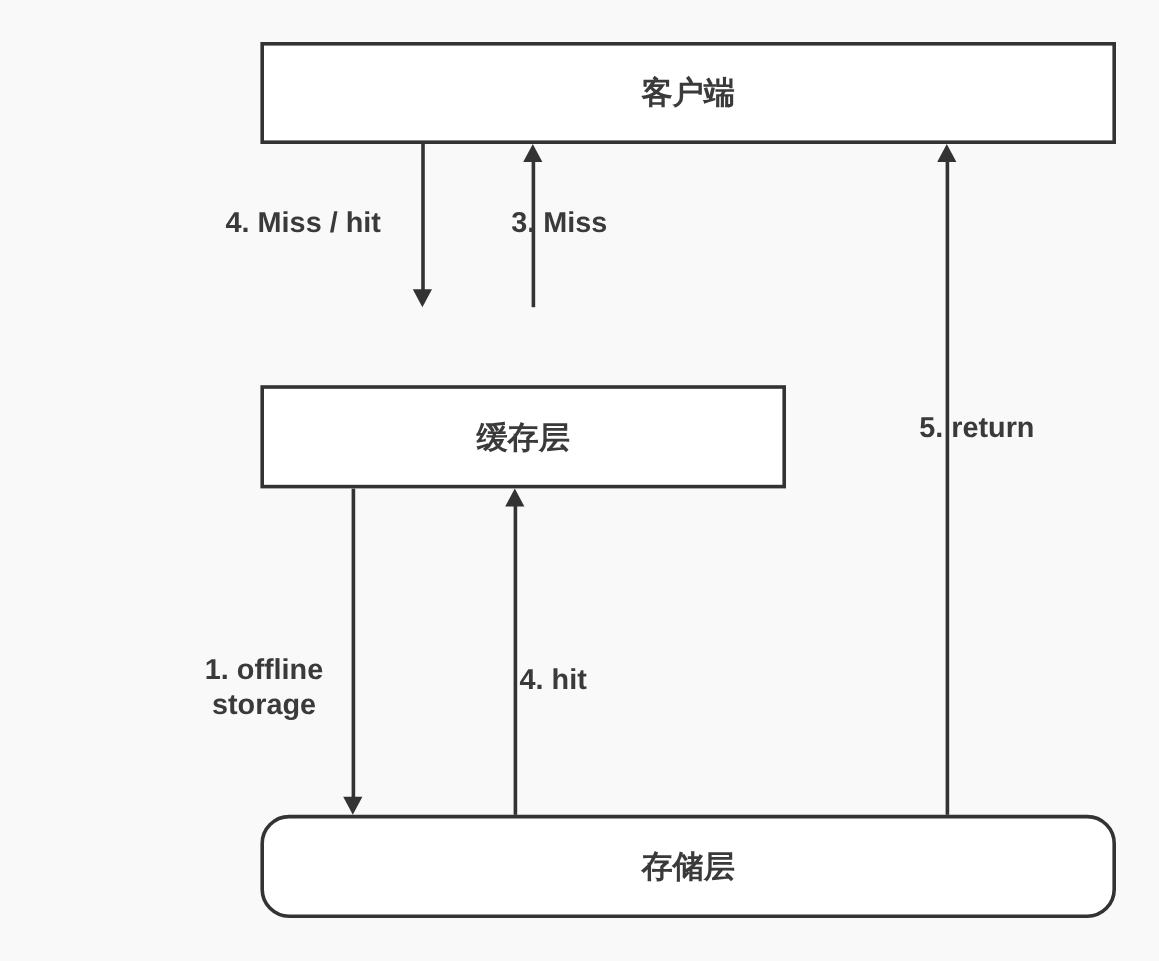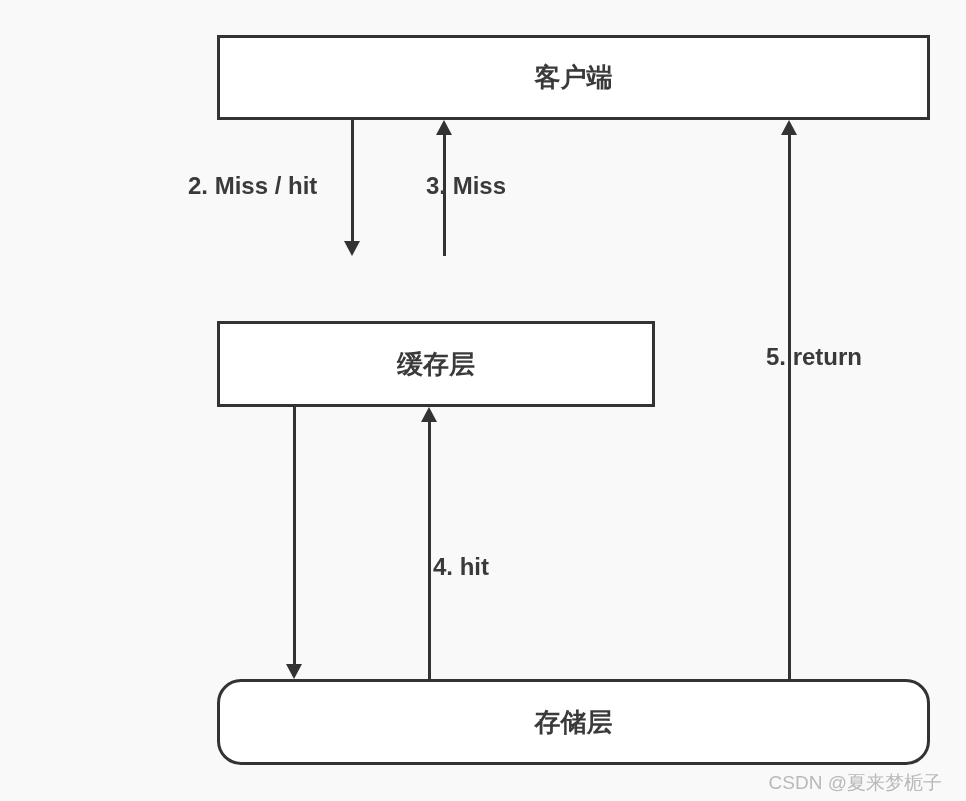--- a/index.html
+++ b/index.html
@@ -133,24 +133,24 @@
   <div class="arrow arrow-down" style="left:294px; top:407px; height:272px;">
     <div class="shaft"></div>
     <div class="head"></div>
   </div>
 
   <div class="arrow arrow-up" style="left:429px; top:407px; height:272px;">
     <div class="shaft"></div>
     <div class="head"></div>
   </div>
 
-  <div class="edge-label edge-label-misshit">2. Miss / hit</div>
+  <div class="edge-label edge-label-misshit">4. Miss / hit</div>
 
   <div class="edge-label edge-label-miss">3. Miss</div>
 
+  <div class="edge-label edge-label-offline">1. offline storage</div>
 
   <div class="edge-label edge-label-hit">4. hit</div>
 
   <div class="edge-label edge-label-return">5. return</div>
 
-  <div class="watermark">CSDN @夏来梦栀子</div>
 
 </div>
 
 </body></html>

